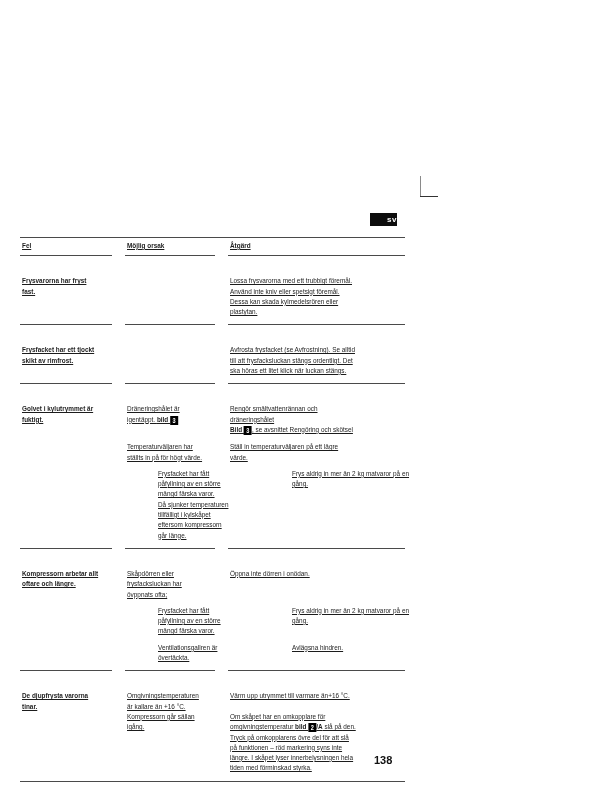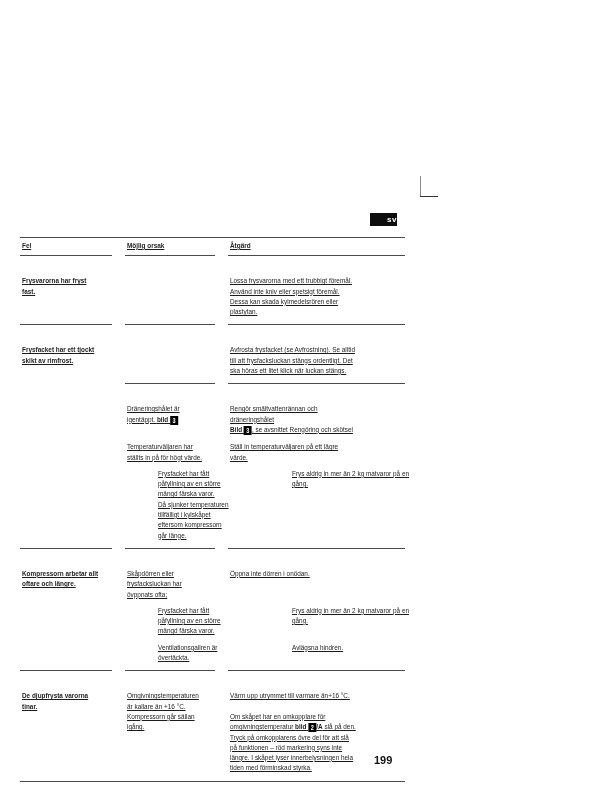--- a/index.html
+++ b/index.html
@@ -113,20 +113,24 @@
         <div class="cell action">
             <div class="txt">Avfrosta frysfacket (se Avfrostning). Se alltid
 till att frysfacksluckan stängs ordentligt. Det
 ska höras ett litet klick när luckan stängs.</div>
           </div>
       </div>
     </div>
 
     <div class="trow">
       <div class="subrow first">
+        <div class="cell">
+            <div class="txt bold">Golvet i kylutrymmet är
+fuktigt.</div>
+          </div>
         <div class="cell cause">
             <div class="txt"><span>Dräneringshålet är
 igentäppt. </span><b>bild </b><span class="badge">3</span></div>
           </div>
         <div class="cell action">
             <div class="txt"><span>Rengör smältvattenrännan och
 dräneringshålet
 </span><b>Bild </b><span class="badge">3</span><span>, se avsnittet Rengöring och skötsel</span></div>
           </div>
       </div>
@@ -217,15 +221,15 @@
 Tryck på omkopplarens övre del för att slå
 på funktionen – röd markering syns inte
 längre. I skåpet lyser innerbelysningen hela
 tiden med förminskad styrka.</span></div>
           </div>
       </div>
     </div>
 
   </div>
 
-  <div class="page-number">199</div>
+  <div class="page-number">138</div>
 
 </div>
 
 </body></html>

